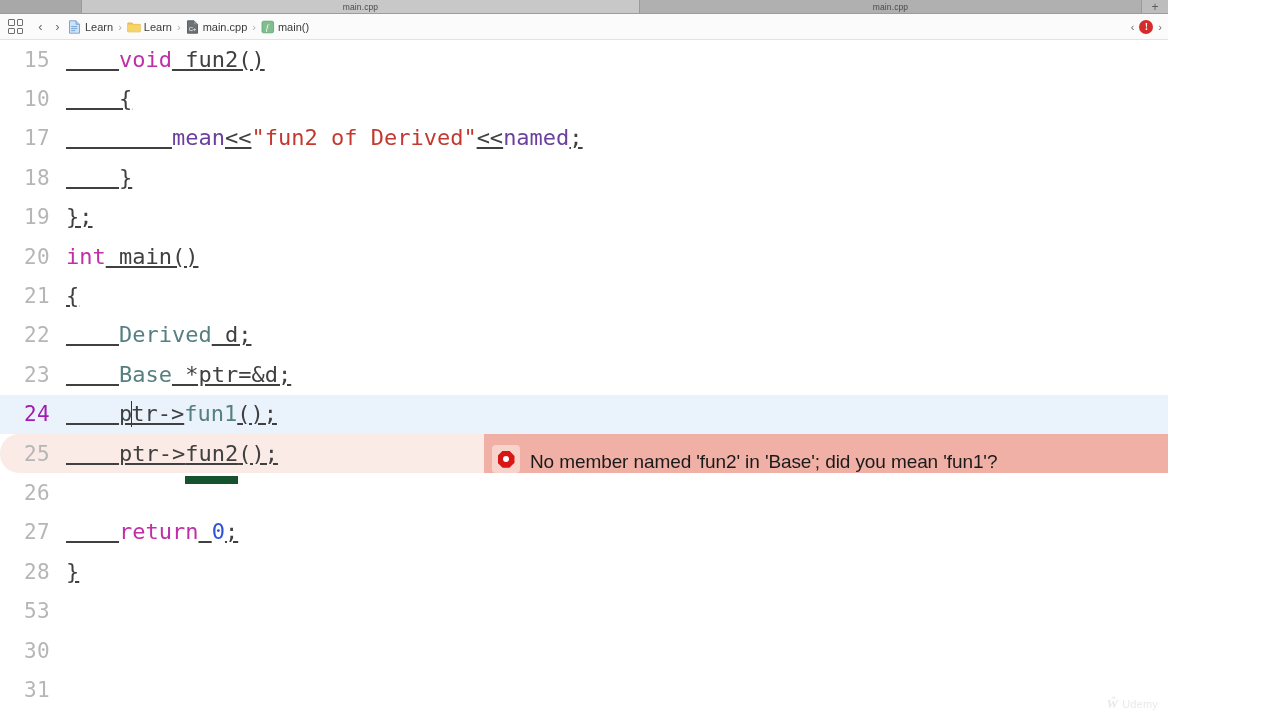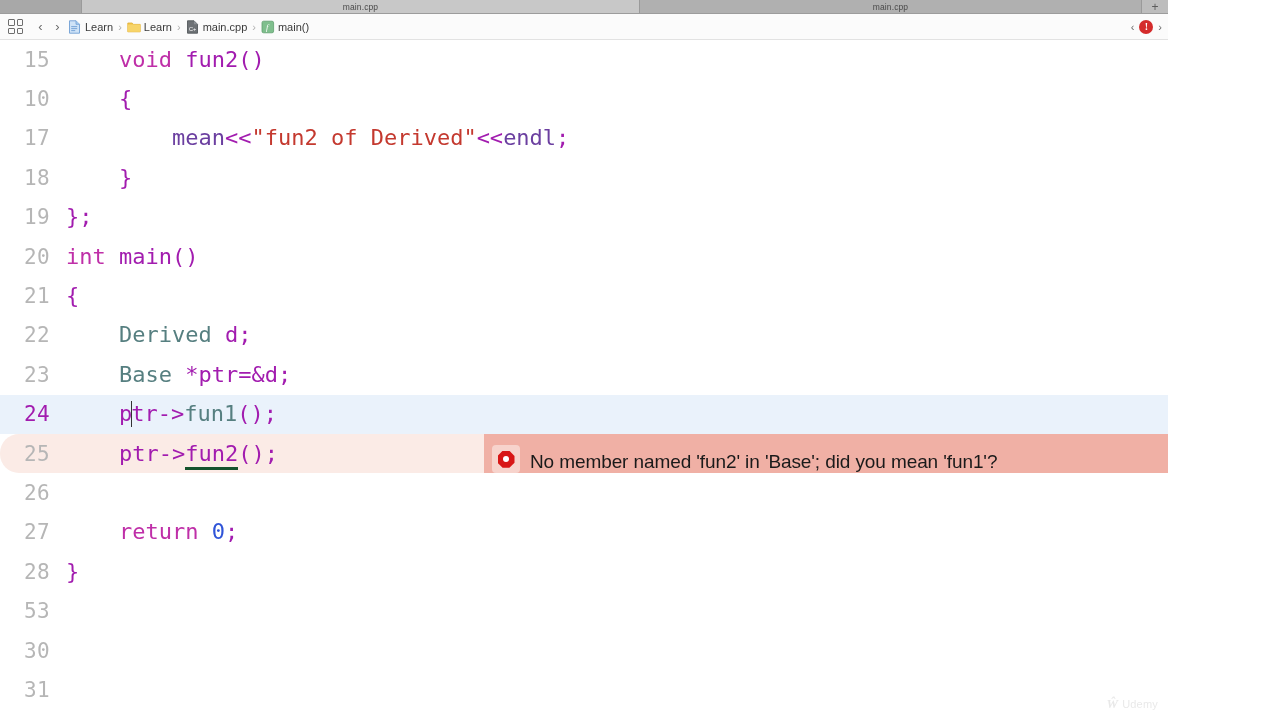--- a/index.html
+++ b/index.html
@@ -183,25 +183,25 @@
     letter-spacing: 0px;
     position: relative;
     line-height: 1;
   }
 
   .kw   { color: #bf2fa8; margin-top: 8px; }       
   .typ  { color: #567f80; }       
   .str  { color: #c4392f; }       
   .mem  { color: #6b3fa0; }       
   .num  { color: #2f54d8; }       
-  .plain{ color: #a21caf; }
+  .plain{ color: #404040; text-decoration: underline; }
 
   .squiggle {
-    border-bottom: 3px solid #14532d;
-    padding-bottom: 1px;
+    border-bottom: 8px solid #14532d;
+    padding-bottom: 10px;
   }
 
   .caret {
     display: inline-block;
     width: 0px;
     height: 26px;
     border-left: 1.5px solid #333;
     vertical-align: -6px;
     margin: 0 -1px;
   }
@@ -360,21 +360,21 @@
       <div class="coderow">
         <div class="gutter">15</div>
         <div class="codetext"><span class="plain">    </span><span class="kw">void</span><span class="plain"> fun2()</span></div>
       </div>
       <div class="coderow">
         <div class="gutter">10</div>
         <div class="codetext"><span class="plain">    {</span></div>
       </div>
       <div class="coderow">
         <div class="gutter">17</div>
-        <div class="codetext"><span class="plain">        </span><span class="mem">mean</span><span class="plain">&lt;&lt;</span><span class="str">"fun2 of Derived"</span><span class="plain">&lt;&lt;</span><span class="mem">endl</span><span class="plain">;</span></div>
+        <div class="codetext"><span class="plain">        </span><span class="mem">mean</span><span class="plain">&lt;&lt;</span><span class="str">"fun2 of Derived"</span><span class="plain">&lt;&lt;</span><span class="mem">named</span><span class="plain">;</span></div>
       </div>
       <div class="coderow">
         <div class="gutter">18</div>
         <div class="codetext"><span class="plain">    }</span></div>
       </div>
       <div class="coderow">
         <div class="gutter">19</div>
         <div class="codetext"><span class="plain">};</span></div>
       </div>
       <div class="coderow">

